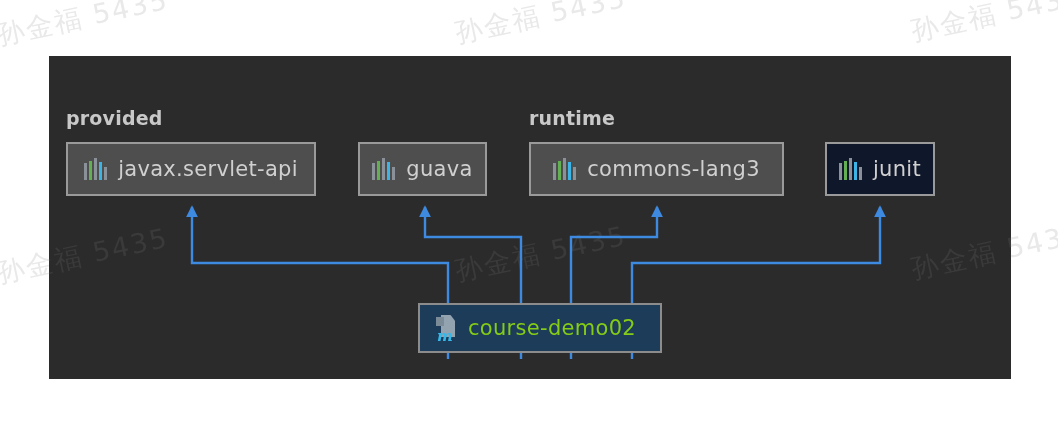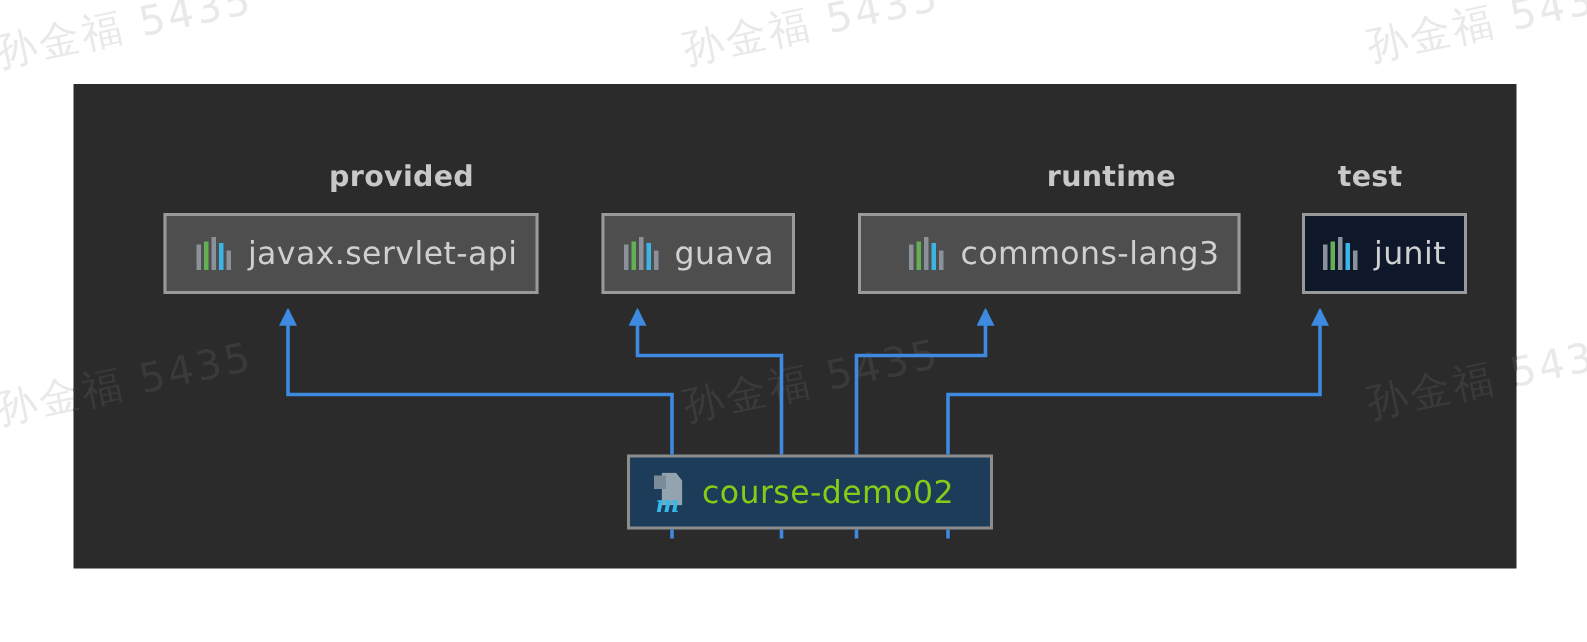--- a/index.html
+++ b/index.html
@@ -43,37 +43,36 @@
     overflow: hidden;
   }
 
   
   .scope-label {
     position: absolute;
     color: #c8c8c8;
     font-size: 19px;
     font-weight: bold;
     white-space: nowrap;
-    text-align: right;
+    text-align: left;
     letter-spacing: 0.2px;
   }
 
   
   .dep-node {
     position: absolute;
     box-sizing: border-box;
     height: 54px;
     background: #4e4e4e;
     border: 2px solid #9a9a9a;
     display: flex;
     align-items: center;
-    justify-content: flex-end;
+    justify-content: center;
     gap: 10px;
     padding: 0 12px;
-    margin-left: 43px;
   }
   .dep-node.selected {
     background: #0f172a;
     border-color: #9a9a9a;
   }
   .dep-label {
     color: #d0d0d0;
     font-size: 21px;
     white-space: nowrap;
     letter-spacing: 0.3px;
@@ -186,21 +185,20 @@
         <path d="M 472 303 L 472 181 L 376 181 L 376 151" marker-end="url(#arrow)"></path>
 
         <path d="M 522 303 L 522 181 L 608 181 L 608 151" marker-end="url(#arrow)"></path>
 
         <path d="M 583 303 L 583 207 L 831 207 L 831 151" marker-end="url(#arrow)"></path>
       </g>
     </svg>
 
     <div class="scope-label" style="left:17px; top:51px; width:250px;">provided</div>
     <div class="scope-label" style="left:480px; top:51px; width:255px;">runtime</div>
-    <div class="scope-label" style="left:776px; top:51px; width:110px;">test</div>
 
     <div class="dep-node" style="left:17px; top:86px; width:250px;">
       <span class="lib-icon">
         <i class="b1"></i>
           <i class="b2"></i>
           <i class="b3"></i>
           <i class="b4"></i>
           <i class="b5"></i>
       </span>
       <span class="dep-label">javax.servlet-api</span>

